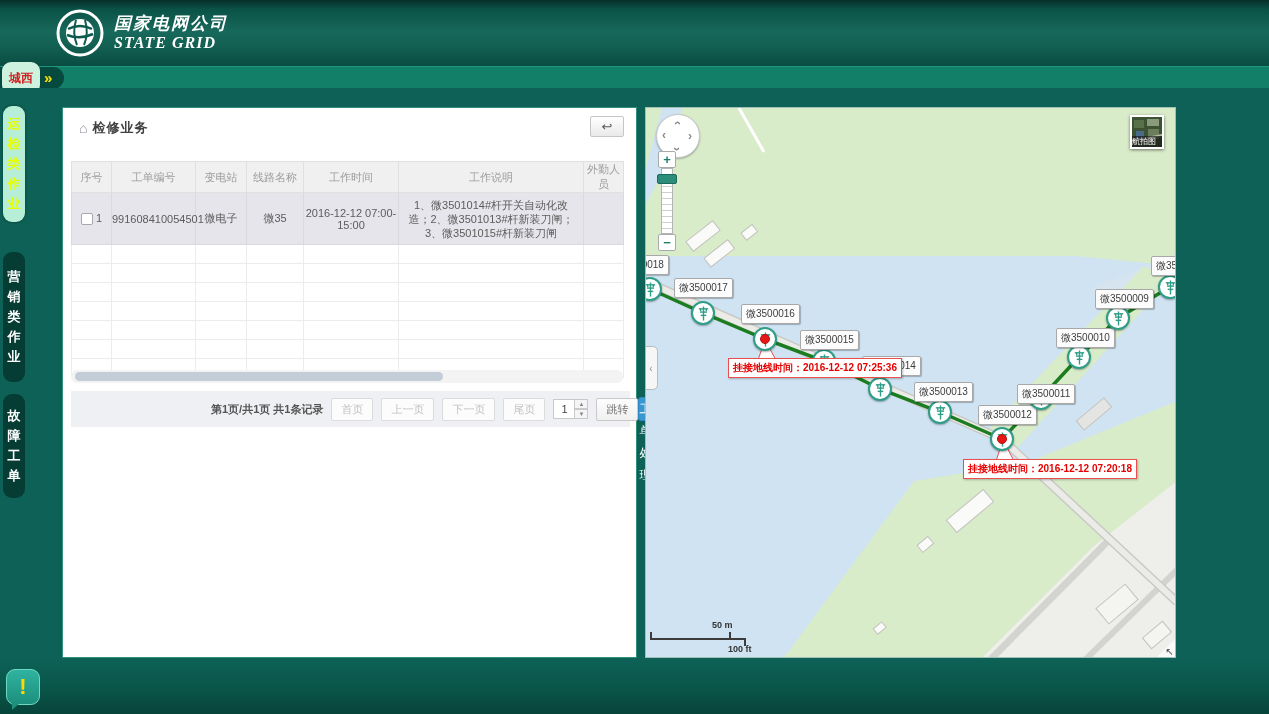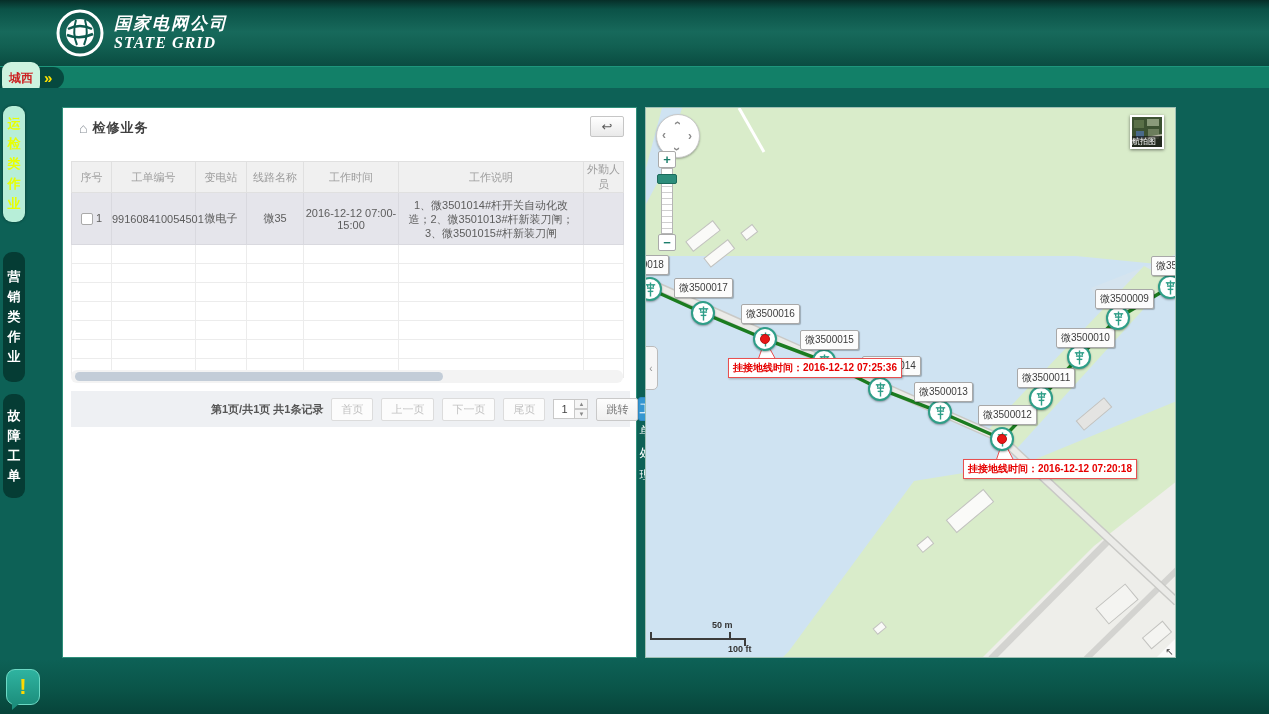--- a/index.html
+++ b/index.html
@@ -440,21 +440,21 @@
               <g stroke="#2f9e88" stroke-width="1.5" fill="none">
                 <line x1="8" y1="1.5" x2="8" y2="16.5"></line>
                 <line x1="3" y1="4" x2="13" y2="4"></line>
                 <line x1="4.2" y1="7.5" x2="11.8" y2="7.5"></line>
                 <line x1="5" y1="11" x2="11" y2="11"></line>
                 <line x1="5" y1="4" x2="5" y2="6.5"></line>
                 <line x1="11" y1="4" x2="11" y2="6.5"></line>
               </g>
             </svg>
           </div>
-          <div class="plabel" style="left: 371px; top: 260px;">微3500011</div>
+          <div class="plabel" style="left: 371px; top: 276px;">微3500011</div>
           <div class="pole" style="left: 421px; top: 237px;">
             <svg viewBox="0 0 16 18" width="15" height="17">
               <g stroke="#2f9e88" stroke-width="1.5" fill="none">
                 <line x1="8" y1="1.5" x2="8" y2="16.5"></line>
                 <line x1="3" y1="4" x2="13" y2="4"></line>
                 <line x1="4.2" y1="7.5" x2="11.8" y2="7.5"></line>
                 <line x1="5" y1="11" x2="11" y2="11"></line>
                 <line x1="5" y1="4" x2="5" y2="6.5"></line>
                 <line x1="11" y1="4" x2="11" y2="6.5"></line>
               </g>

